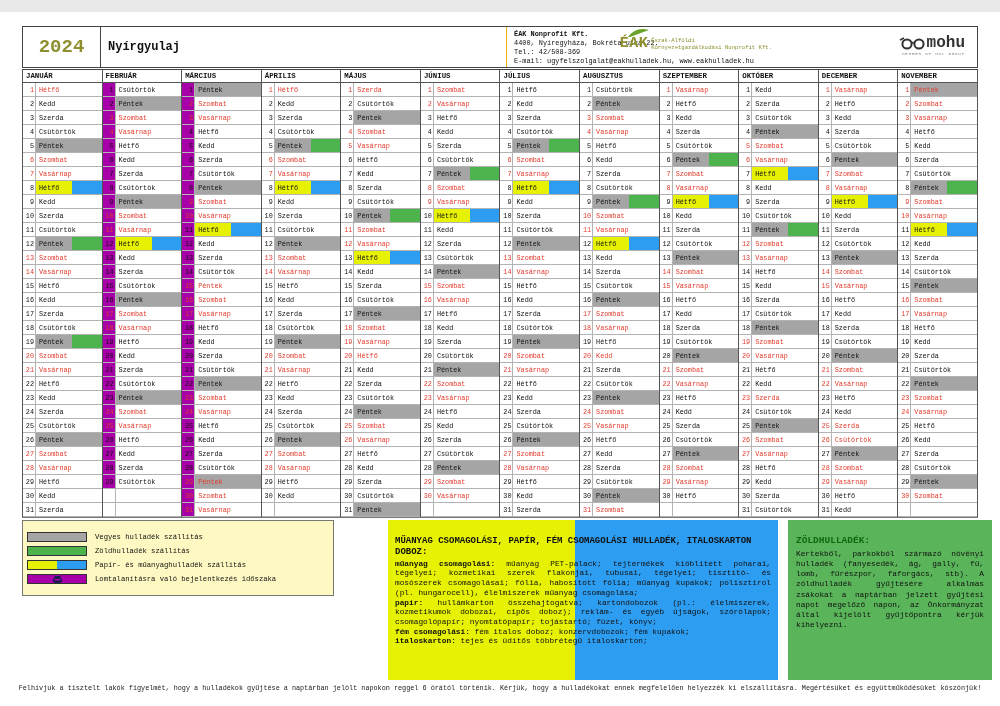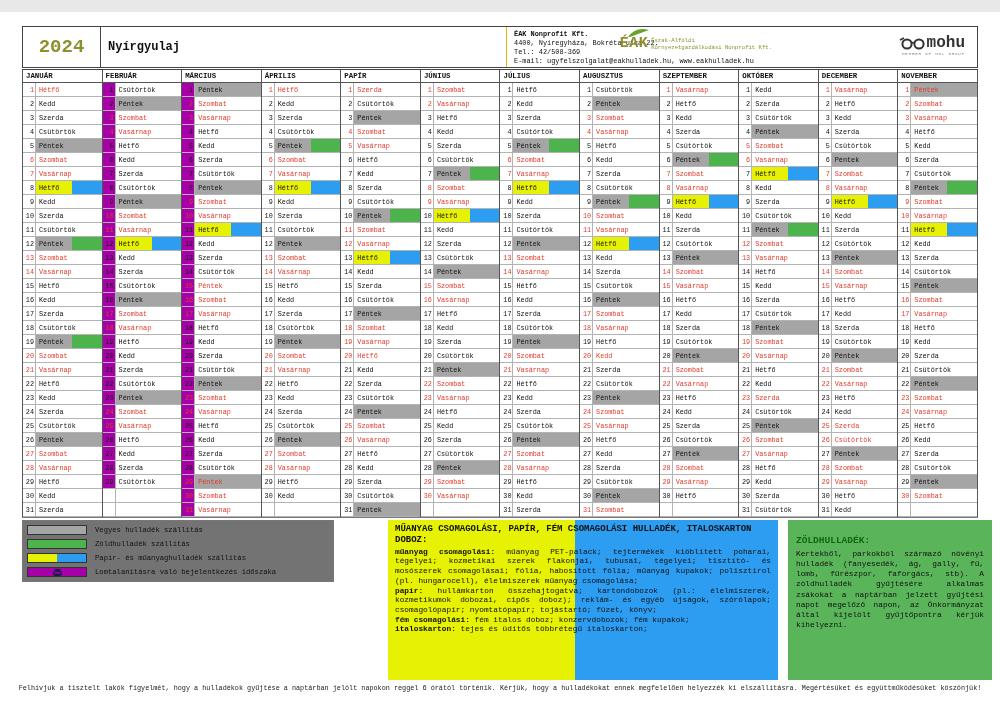--- a/index.html
+++ b/index.html
@@ -34,35 +34,35 @@
   .num{width:13px;box-sizing:border-box;border-right:1px solid #b3b3b3;font-size:6.8px;
        text-align:right;padding:2.5px 1px 0 0;flex:none;}
   .dname{flex:1;font-size:6.8px;padding:2.5px 0 0 3px;white-space:nowrap;overflow:hidden;}
   .red{color:var(--c-red,#e23b2c);}
   .purple{background:var(--c-purple,#a800a8);}
   .bgg{background:var(--c-gray,#a5a5a5);}
   .bggg{background:linear-gradient(to right,var(--c-gray,#a5a5a5) 0 55%,var(--c-green,#4db34d) 55%);}
   .bgyb{background:linear-gradient(to right,var(--c-yellow,#e6f103) 0 55%,var(--c-blue,#2d9df2) 55%);}
 
   
-  .legend{position:absolute;left:22px;top:508px;width:312px;border:1px solid #777;background:#737373;
-          padding:2px 4px;box-sizing:border-box;}
+  .legend{position:absolute;left:22px;top:508px;width:312px;border:1px solid #777;background:#fef9c3;
+          padding:9px 4px;box-sizing:border-box;}
   .lrow{display:flex;align-items:center;height:14px;}
   .sw{width:60px;height:10px;box-sizing:border-box;border:1px solid #333;margin-right:8px;flex:none;
       display:flex;align-items:center;justify-content:center;}
   .sw-gray{background:var(--c-gray,#a5a5a5);}
   .sw-green{background:var(--c-green,#4db34d);}
   .sw-yb{background:linear-gradient(to right,var(--c-yellow,#e6f103) 0 50%,var(--c-blue,#2d9df2) 50%);}
   .sw-purple{background:var(--c-purple,#a800a8);}
   .lrow .lbl{font-size:7.2px;}
 
   
   .recycle{position:absolute;left:388px;top:508px;width:390px;height:160px;box-sizing:border-box;
            background:linear-gradient(to right,var(--c-yellow,#e6f103) 0 48%,var(--c-blue,#2d9df2) 48%);
-           padding:4px 7px;}
+           padding:16px 7px;}
   .recycle .title{font-weight:bold;font-size:9px;line-height:1.2;margin-bottom:2px;}
   .recycle p{margin:0;font-size:7.8px;line-height:1.25;text-align:justify;}
   .recycle p b{font-weight:bold;}
 
   .greenbox{position:absolute;left:788px;top:508px;width:204px;height:160px;box-sizing:border-box;
             background:var(--c-greenbox,#5ab55a);padding:15px 8px;}
   .greenbox .title{font-weight:bold;font-size:9.5px;color:#0b6b0b;margin-bottom:3px;}
   .greenbox .body{font-size:7.8px;line-height:1.3;text-align:justify;}
 
   .footer{position:absolute;left:0;right:0;top:672px;text-align:center;font-size:6.8px;color:#222;}
@@ -612,21 +612,21 @@
         <div class="drow">
           <div class="num">30</div>
           <div class="dname">Kedd</div>
         </div>
         <div class="drow">
           <div class="num"></div>
           <div class="dname"></div>
         </div>
       </div>
       <div class="month">
-        <div class="mh">PAPÍR</div>
+        <div class="mh">MÁJUS</div>
         <div class="drow">
           <div class="num red">1</div>
           <div class="dname red">Szerda</div>
         </div>
         <div class="drow">
           <div class="num">2</div>
           <div class="dname">Csütörtök</div>
         </div>
         <div class="drow">
           <div class="num">3</div>

